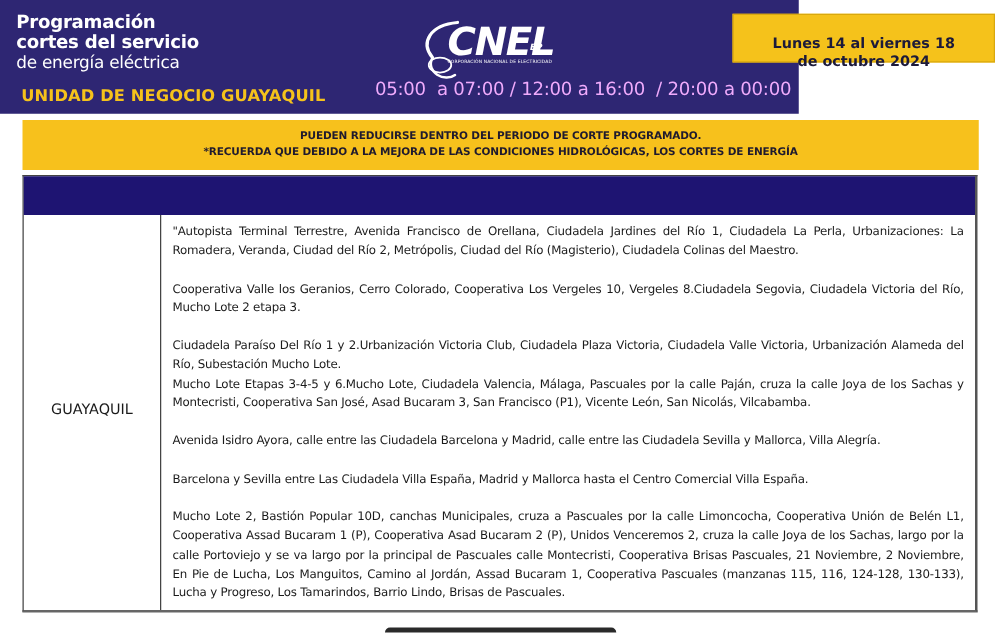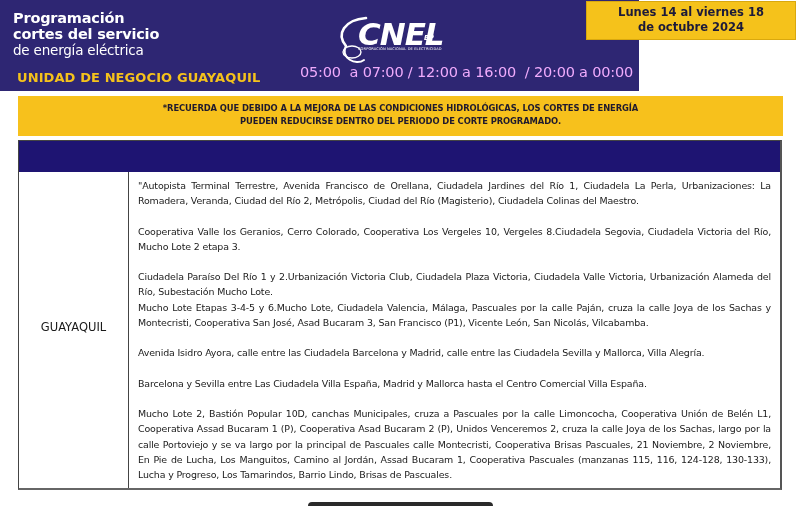--- a/index.html
+++ b/index.html
@@ -38,25 +38,25 @@
       font-size: 7px; color: #ffffff;
     }
     .logo-sub {
       position: absolute; left: 22px; top: 33px;
       font-family: "DejaVu Sans", sans-serif; font-size: 3.6px; color: #ffffff;
       letter-spacing: 0.1px; white-space: nowrap;
     }
     .logo svg { position: absolute; left: 0; top: 0; }
 
     .date-box {
-      position: absolute; left: 586px; top: 1px; width: 210px; height: 39px;
+      position: absolute; left: 586px; top: 11px; width: 210px; height: 39px;
       background: #f5c21b; border: 1px solid #d9a80e;
       text-align: center; color: #1c1a3a;
       font-family: "DejaVu Sans", sans-serif; font-weight: bold; font-size: 11.5px;
-      line-height: 15px; padding-top: 3px;
+      line-height: 15px; padding-top: 15px;
     }
     .schedule {
       position: absolute; right: 6px; top: 64px;
       font-family: "DejaVu Sans", sans-serif; font-size: 14.5px; color: #f0abfc;
       white-space: pre; letter-spacing: -0.2px;
     }
 
     
     .notice {
       position: absolute; left: 18px; top: 96px; width: 765px; height: 40px;
@@ -125,22 +125,22 @@
 
   <div class="date-box">
     <div>Lunes 14 al viernes 18</div>
     <div>de octubre  2024</div>
   </div>
 
   <div class="schedule">05:00  a 07:00 / 12:00 a 16:00  / 20:00 a 00:00</div>
 </div>
 
 <div class="notice">
+  <div>PUEDEN REDUCIRSE DENTRO DEL PERIODO DE CORTE PROGRAMADO.</div>
   <div>*RECUERDA QUE DEBIDO A LA MEJORA DE LAS CONDICIONES HIDROLÓGICAS, LOS CORTES DE ENERGÍA</div>
-  <div>PUEDEN REDUCIRSE DENTRO DEL PERIODO DE CORTE PROGRAMADO.</div>
 </div>
 
 <div class="table">
   <div class="thead">
     <div class="th th-canton">CANTÓN</div>
     <div class="th th-sectores">SECTORES</div>
   </div>
   <div class="tbody">
     <div class="td-canton">GUAYAQUIL</div>
     <div class="td-sectores">

